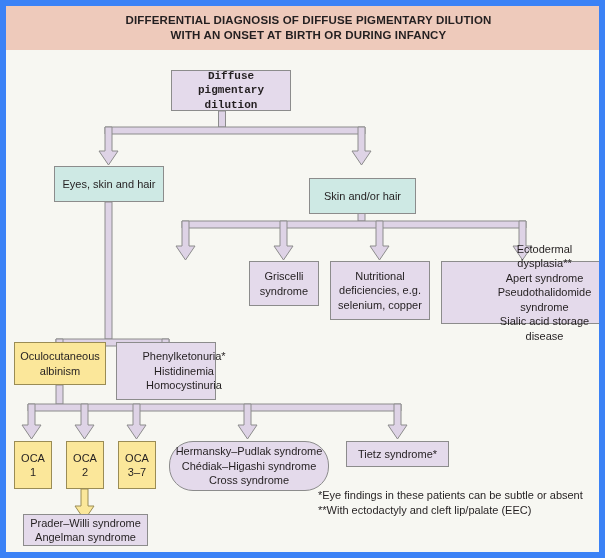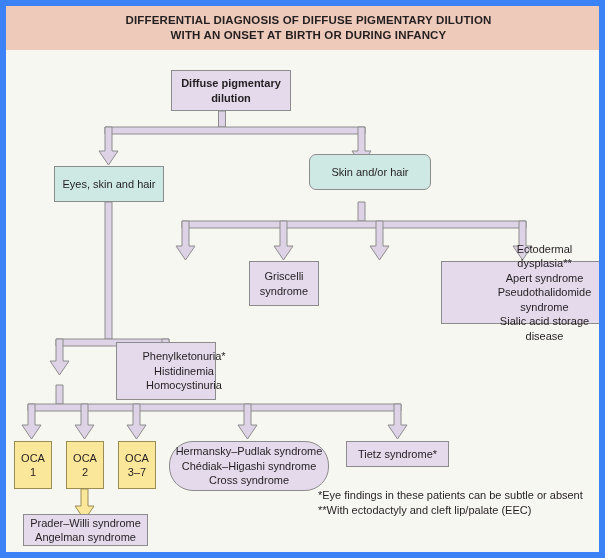--- a/index.html
+++ b/index.html
@@ -60,21 +60,21 @@
     justify-content: center;
     text-align: center;
     font-size: 11px;
     line-height: 14.5px;
     white-space: pre-line;
     padding: 2px 4px;
   }
   .node.purple { background: #e4daeb; }
   .node.teal   { background: #cee9e4; }
   .node.yellow { background: #fbe79a; border-color: #9a8c55; }
-  .node.bold   { font-weight: bold; }
+  .node.bold   { font-weight: bold; font-family: Liberation Mono, monospace; }
 
   
   .footnote {
     position: absolute;
     font-size: 11px;
     line-height: 15px;
     white-space: pre-line;
     text-align: left;
     color: #231f20;
   }
@@ -138,38 +138,47 @@
 
   <div class="node purple bold" style="left:165px; top:64px; width:120px; height:41px;">
     <span>Diffuse pigmentary
 dilution</span>
   </div>
 
   <div class="node teal" style="left:48px; top:160px; width:110px; height:36px;">
     <span>Eyes, skin and hair</span>
   </div>
 
-  <div class="node teal" style="left:303px; top:148px; width:122px; height:36px;border-radius:7px;">
+  <div class="node teal" style="left:303px; top:172px; width:107px; height:36px;">
     <span>Skin and/or hair</span>
   </div>
 
 
   <div class="node purple" style="left:243px; top:255px; width:70px; height:45px;">
     <span>Griscelli
 syndrome</span>
   </div>
 
+  <div class="node purple" style="left:324px; top:255px; width:100px; height:59px;">
+    <span>Nutritional
+deficiencies, e.g.
+selenium, copper</span>
+  </div>
 
   <div class="node purple" style="left:435px; top:255px; width:163px; height:63px;padding-left:48px;">
     <span>Ectodermal dysplasia**
 Apert syndrome
 Pseudothalidomide syndrome
 Sialic acid storage disease</span>
   </div>
 
+  <div class="node yellow" style="left:8px; top:336px; width:92px; height:43px;">
+    <span>Oculocutaneous
+albinism</span>
+  </div>
 
   <div class="node purple" style="left:110px; top:336px; width:100px; height:58px;padding-left:40px;">
     <span>Phenylketonuria*
 Histidinemia
 Homocystinuria</span>
   </div>
 
   <div class="node yellow" style="left:8px; top:435px; width:38px; height:48px;">
     <span>OCA
 1</span>

